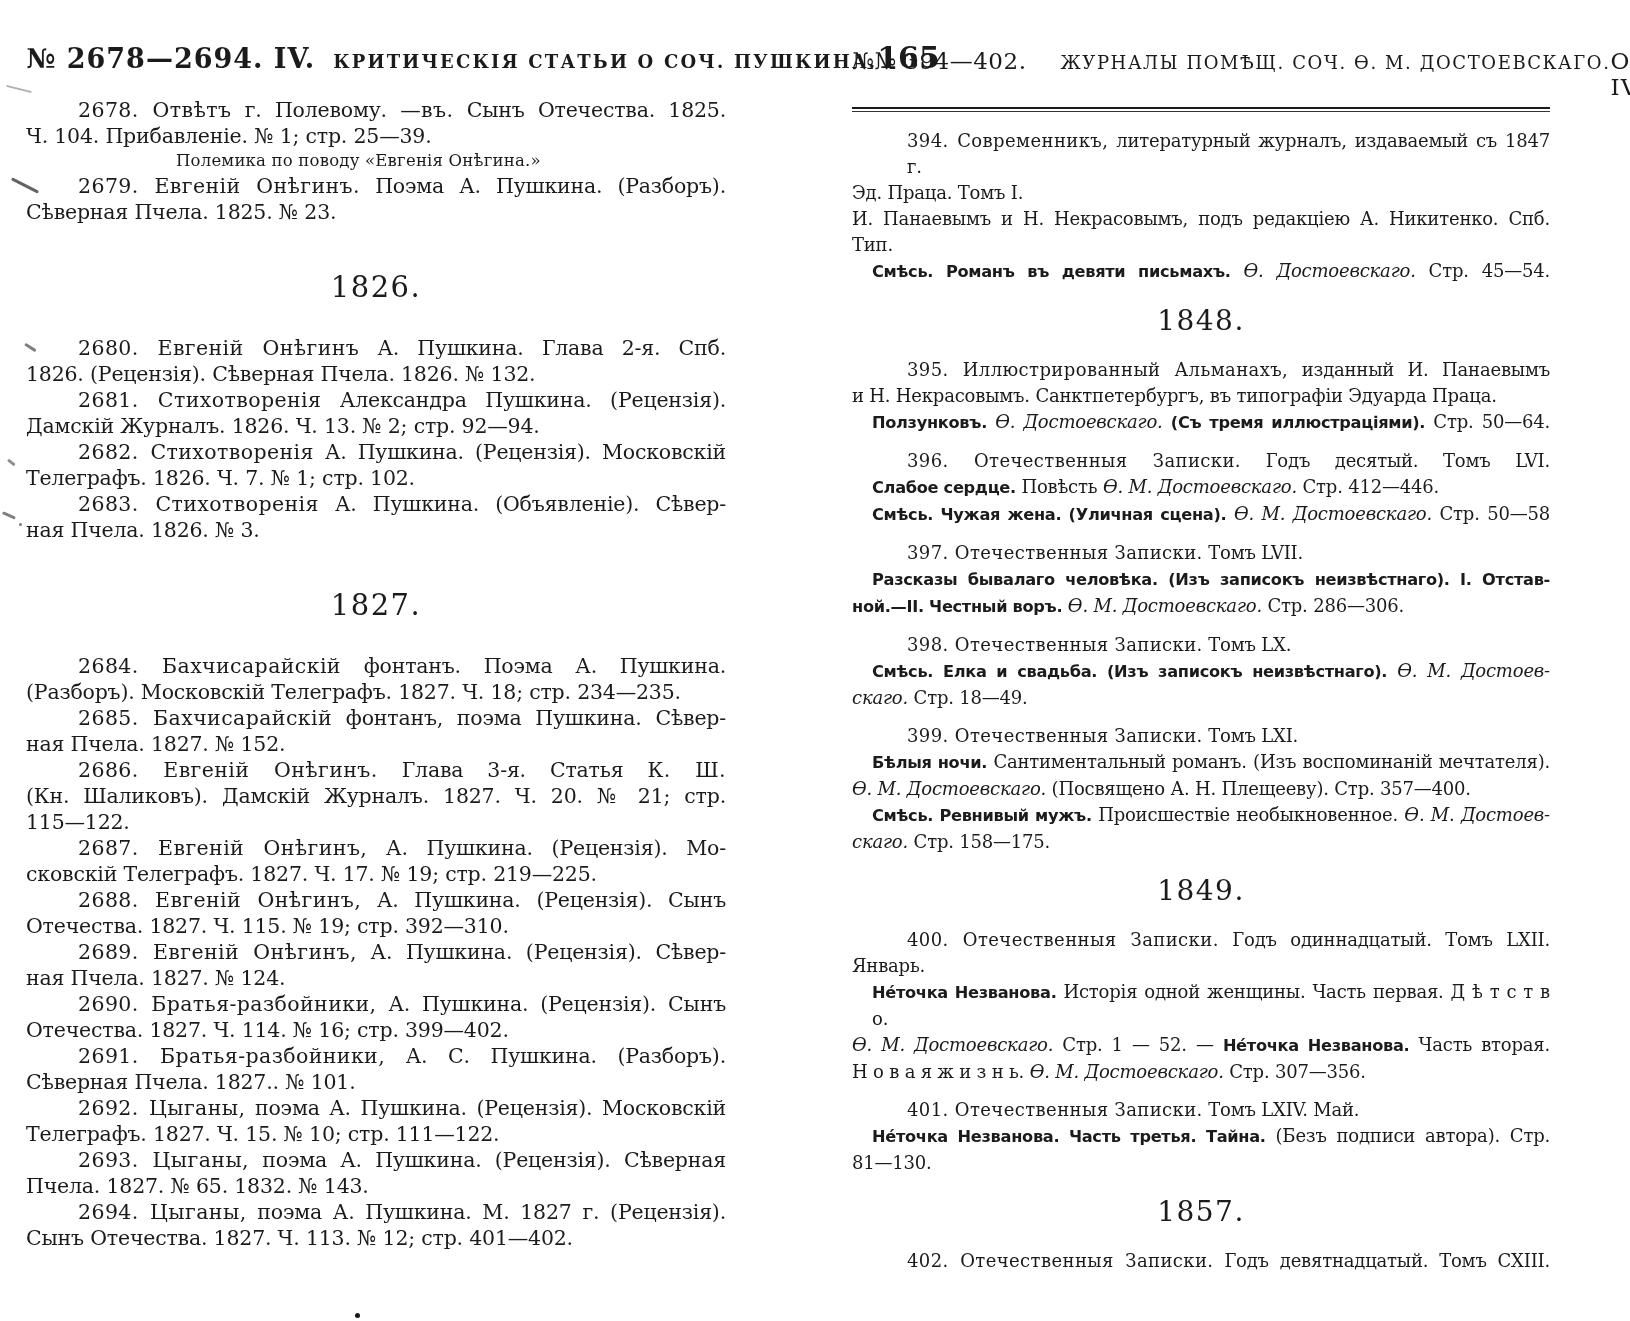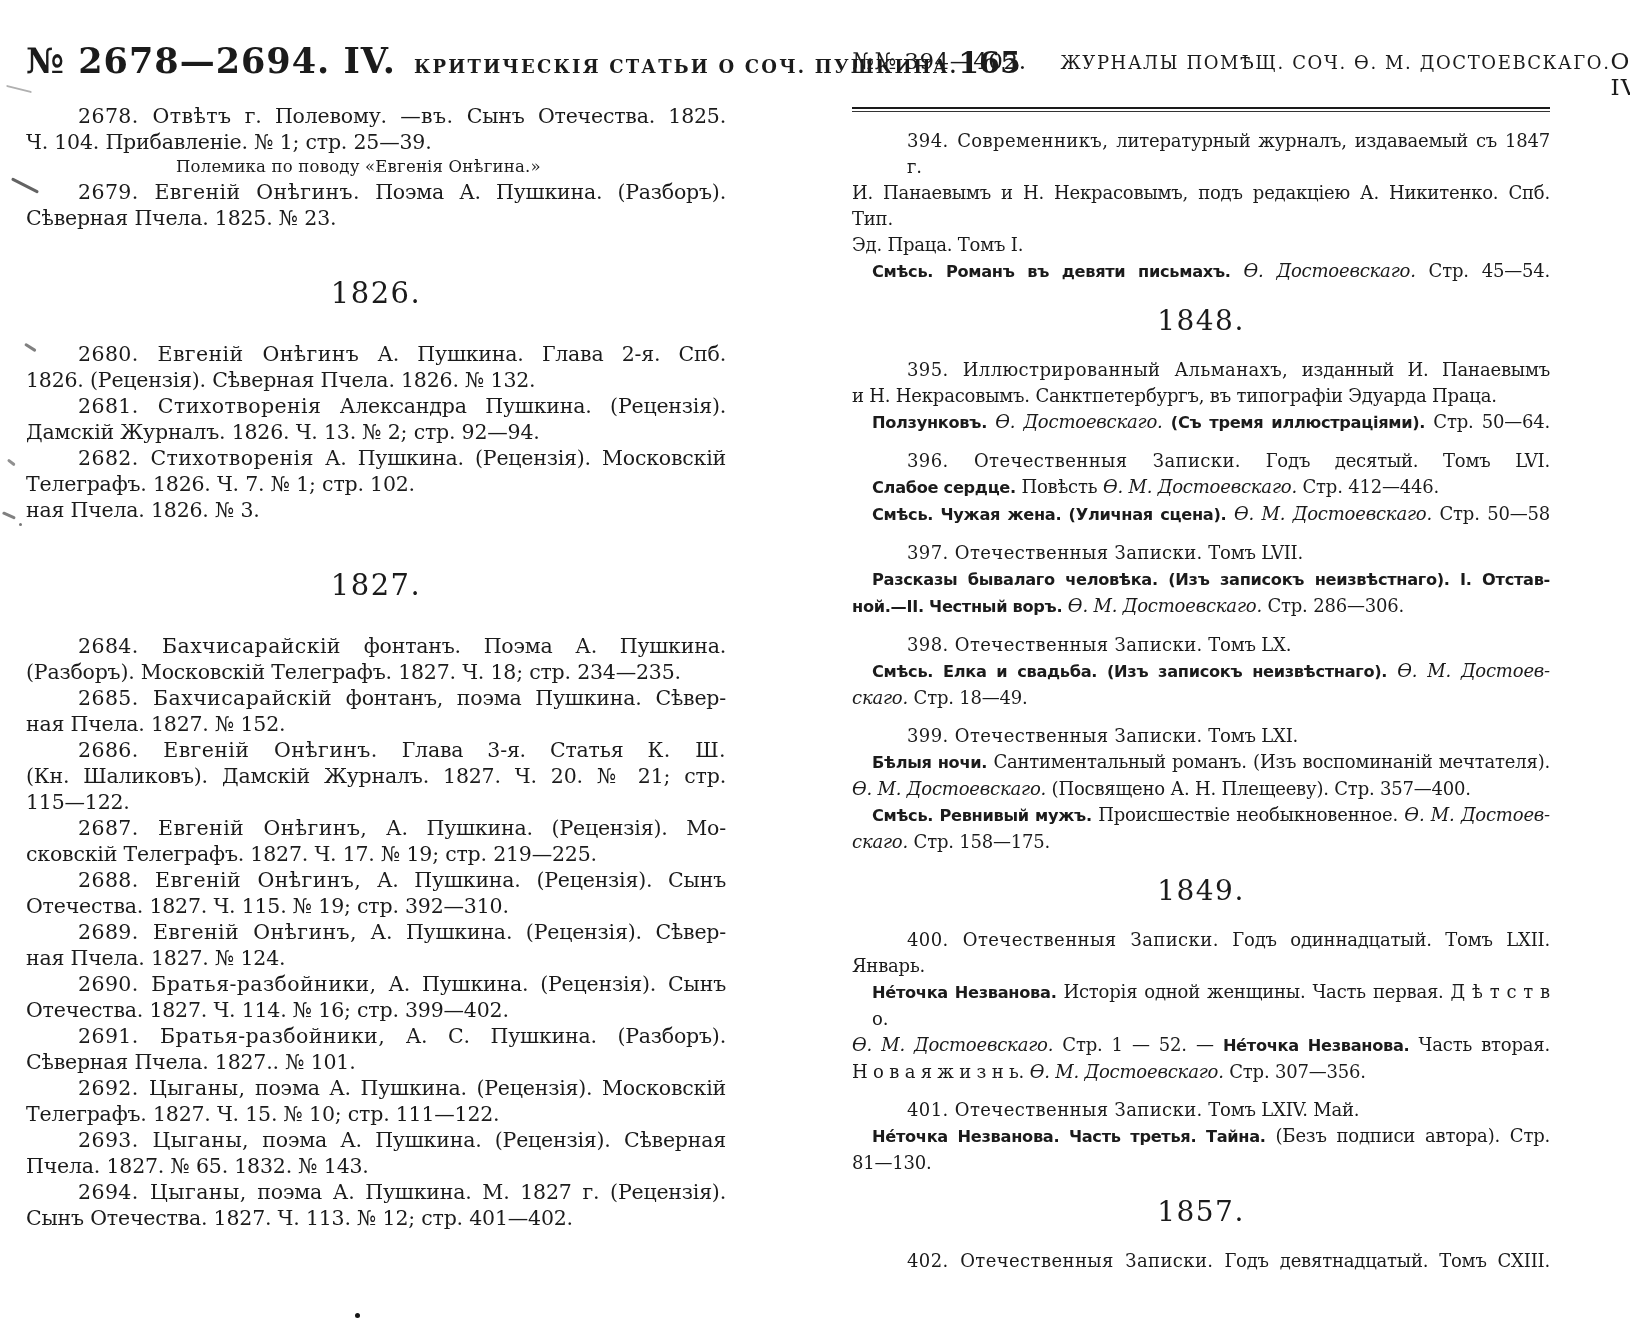--- a/index.html
+++ b/index.html
@@ -7,21 +7,21 @@
     width:1630px;height:1321px;position:relative;overflow:hidden;
     background:#ffffff;color:#1b1b1b;
     font-family:"DejaVu Serif", serif;
   }
   .page{position:absolute;}
   #left-page{left:26px;top:40px;width:700px;}
   #right-page{left:852px;top:48px;width:698px;}
 
   
   .lp-header{display:flex;align-items:baseline;margin-bottom:22px;}
-  .lp-range{font-size:35px;font-weight:bold;letter-spacing:1px;white-space:pre;}
+  .lp-range{font-size:27px;font-weight:bold;letter-spacing:1px;white-space:pre;}
   .lp-title{font-size:18px;letter-spacing:2.2px;font-weight:bold;margin-left:18px;white-space:pre;text-align:right;}
   .lp-page-num{font-size:30px;font-weight:bold;margin-left:auto;}
 
   .rp-header{display:flex;align-items:baseline;}
   .rp-range{font-size:23px;letter-spacing:.5px;white-space:pre;}
   .rp-title{font-size:18px;letter-spacing:1.6px;margin-left:34px;white-space:pre;}
   .rp-section{font-size:23px;margin-left:auto;letter-spacing:1px;}
   .rule{height:2px;border-top:2.6px solid #1a1a1a;border-bottom:1.2px solid #333;margin-top:7px;margin-bottom:16px;}
 
   
@@ -80,20 +80,21 @@
       </div>
       <div class="entry">
         <div class="ln ind"><span class="sb">2681. Стихотворенія</span><span> Александра Пушкина. (Рецензія).</span></div>
         <div class="ln nj"><span>Дамскій Журналъ. 1826. Ч. 13. № 2; стр. 92—94.</span></div>
       </div>
       <div class="entry">
         <div class="ln ind"><span class="sb">2682. Стихотворенія</span><span> А. Пушкина. (Рецензія). Московскій</span></div>
         <div class="ln nj"><span>Телеграфъ. 1826. Ч. 7. № 1; стр. 102.</span></div>
       </div>
       <div class="entry">
+        <div class="ln ind"><span class="sb">2683. Стихотворенія</span><span> А. Пушкина. (Объявленіе). Сѣвер-</span></div>
         <div class="ln nj"><span>ная Пчела. 1826. № 3.</span></div>
       </div>
       <div class="year">1827.</div>
       <div class="entry">
         <div class="ln ind"><span class="sb">2684. Бахчисарайскій</span><span> фонтанъ. Поэма А. Пушкина.</span></div>
         <div class="ln nj"><span>(Разборъ). Московскій Телеграфъ. 1827. Ч. 18; стр. 234—235.</span></div>
       </div>
       <div class="entry">
         <div class="ln ind"><span class="sb">2685. Бахчисарайскій</span><span> фонтанъ, поэма Пушкина. Сѣвер-</span></div>
         <div class="ln nj"><span>ная Пчела. 1827. № 152.</span></div>
@@ -141,22 +142,22 @@
 <div class="page" id="right-page">
   <div class="rp-header">
     <span class="rp-range">№№ 394—402.</span>
     <span class="rp-title">ЖУРНАЛЫ ПОМѢЩ. СОЧ. Ѳ. М. ДОСТОЕВСКАГО.</span>
     <span class="rp-section">Отд. IV.</span>
   </div>
   <div class="rule"></div>
   <div class="body" id="right-body">
       <div class="entry">
         <div class="ln ind"><span class="sb">394. Современникъ,</span><span> литературный журналъ, издаваемый съ 1847 г.</span></div>
+        <div class="ln nj"><span>Эд. Праца. Томъ I.</span></div>
         <div class="ln"><span>И. Панаевымъ и Н. Некрасовымъ, подъ редакціею А. Никитенко. Спб. Тип.</span></div>
-        <div class="ln nj"><span>Эд. Праца. Томъ I.</span></div>
         <div class="ln wind"><span class="sg">Смѣсь. Романъ въ девяти письмахъ.</span><span> </span><span class="si">Ѳ. Достоевскаго.</span><span> Стр. 45—54.</span></div>
       </div>
       <div class="year">1848.</div>
       <div class="entry">
         <div class="ln ind"><span class="sb">395. Иллюстрированный Альманахъ,</span><span> изданный И. Панаевымъ</span></div>
         <div class="ln nj"><span>и Н. Некрасовымъ. Санктпетербургъ, въ типографіи Эдуарда Праца.</span></div>
         <div class="ln wind"><span class="sg">Ползунковъ.</span><span> </span><span class="si">Ѳ. Достоевскаго.</span><span> </span><span class="sg">(Съ тремя иллюстраціями).</span><span> Стр. 50—64.</span></div>
       </div>
       <div class="entry">
         <div class="ln ind"><span class="sb">396. Отечественныя Записки.</span><span> Годъ десятый. Томъ LVI.</span></div>

